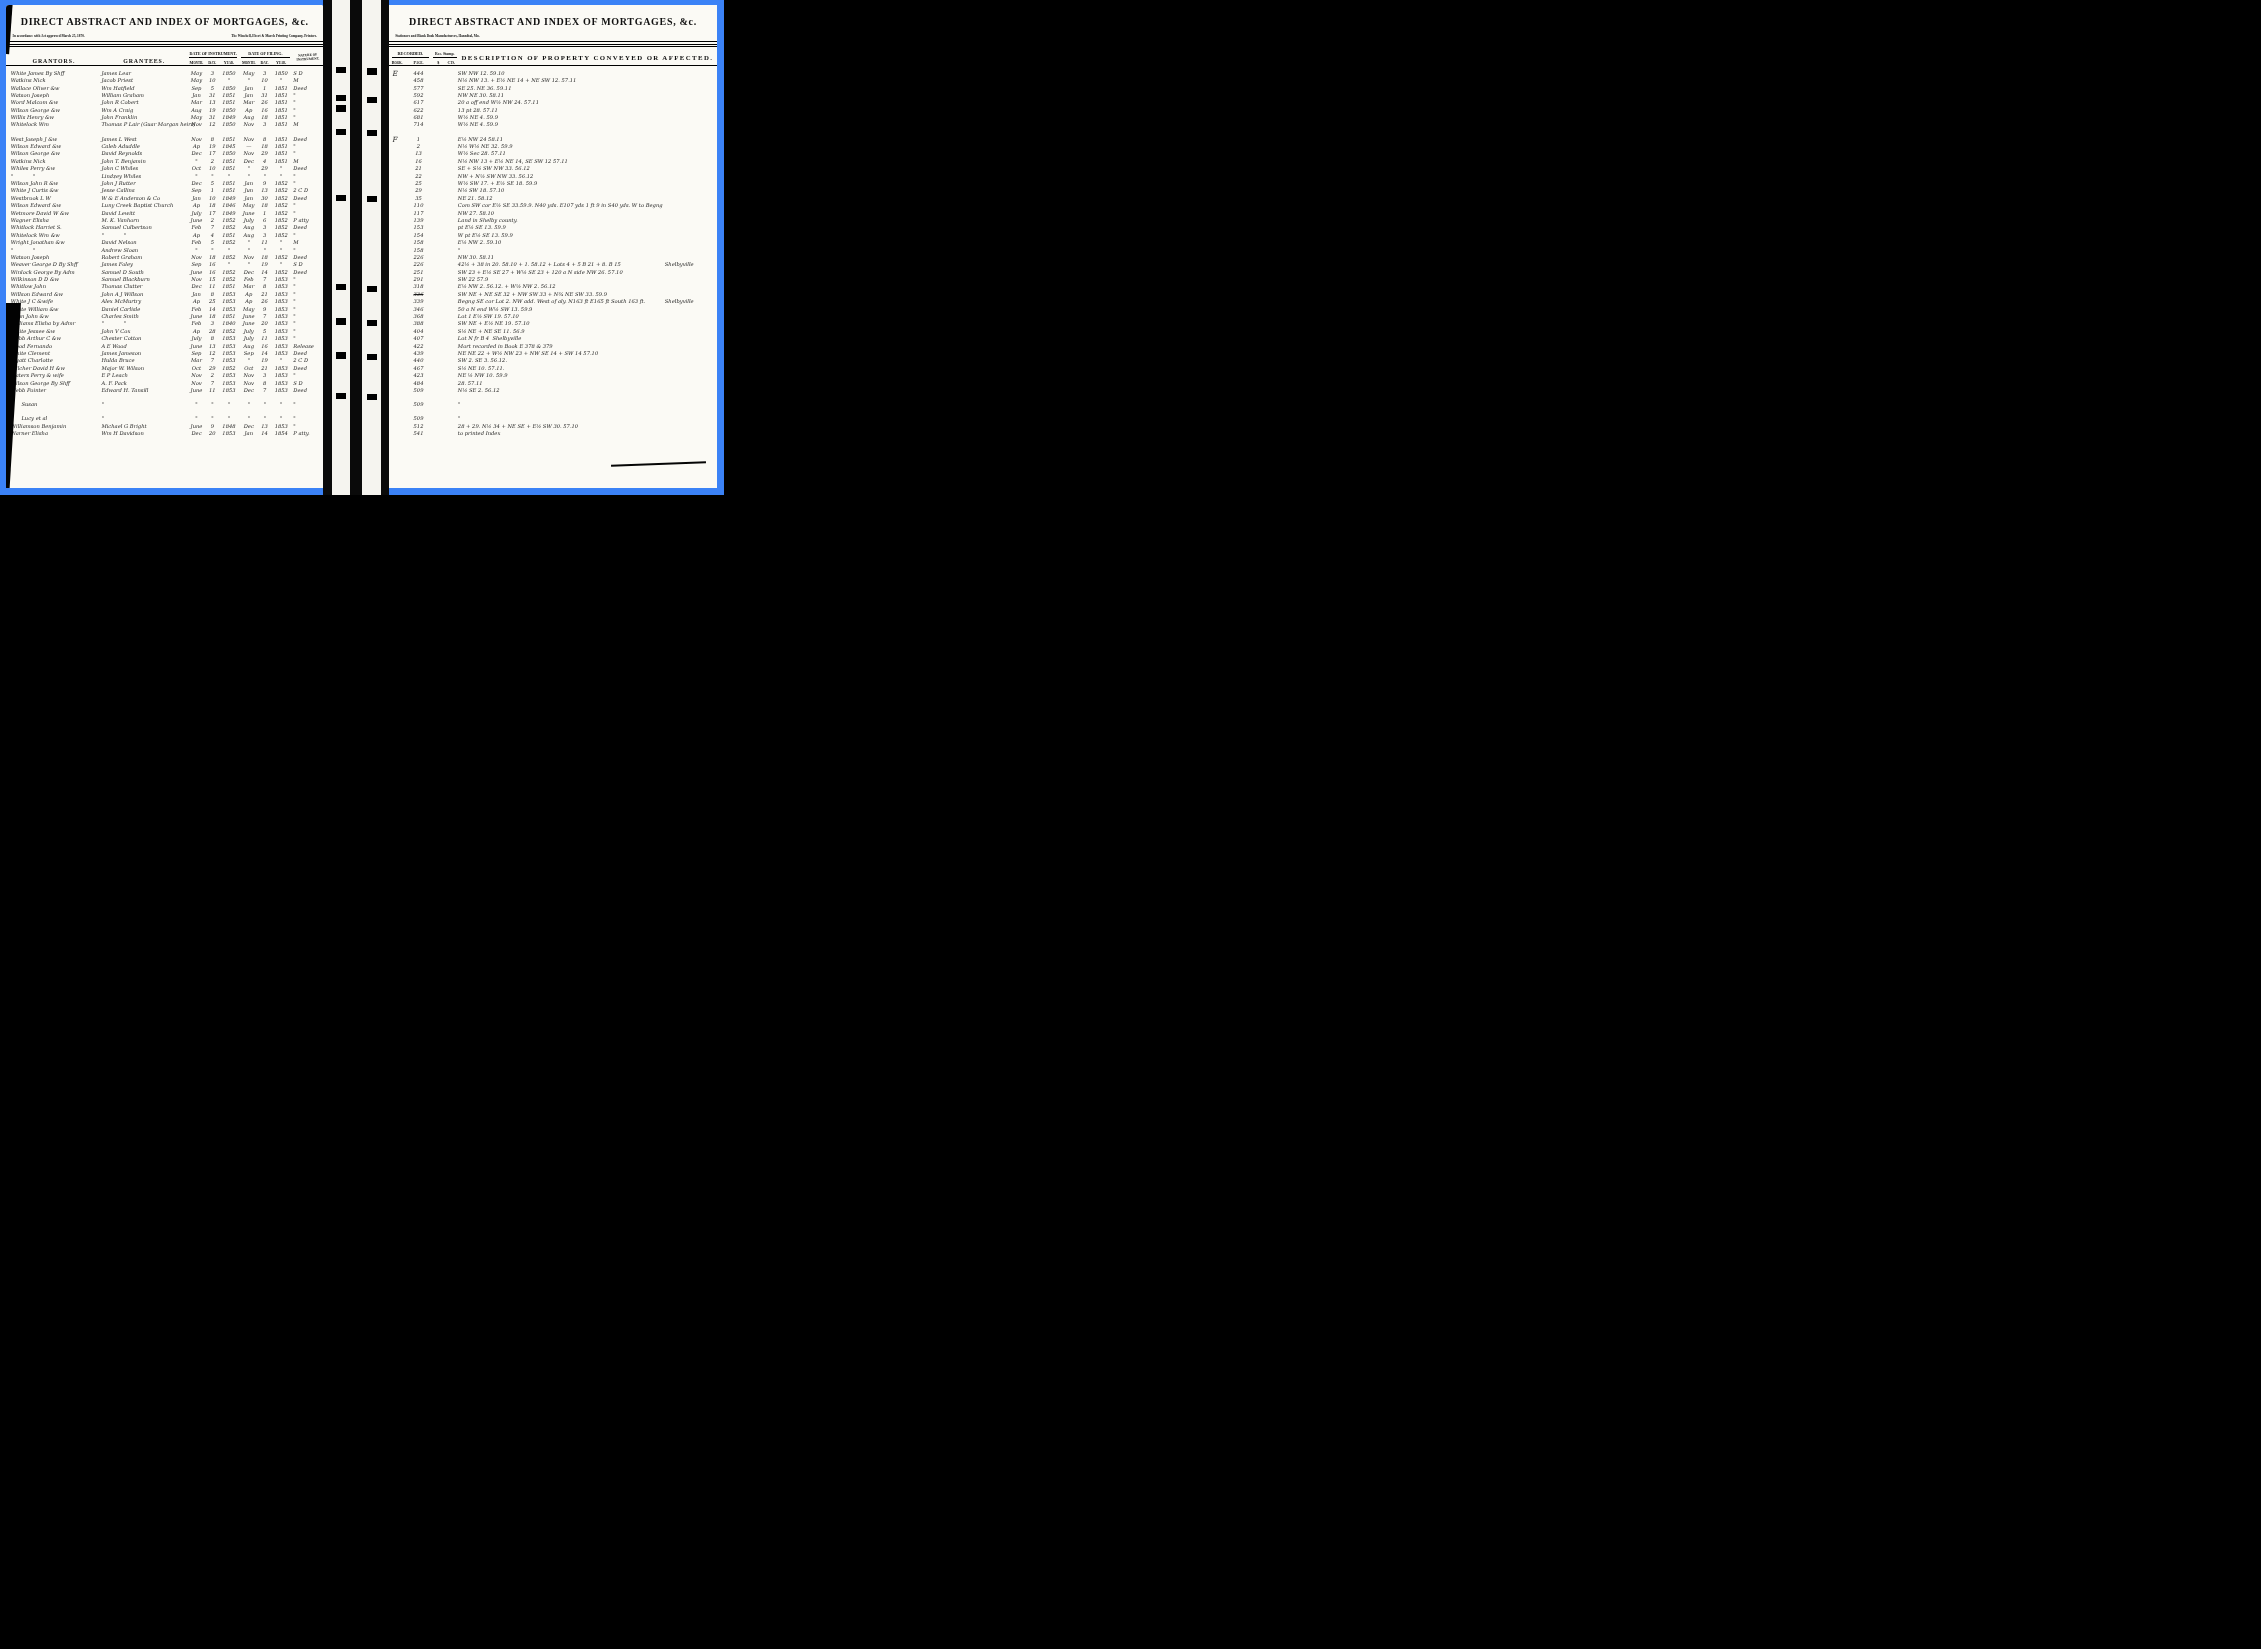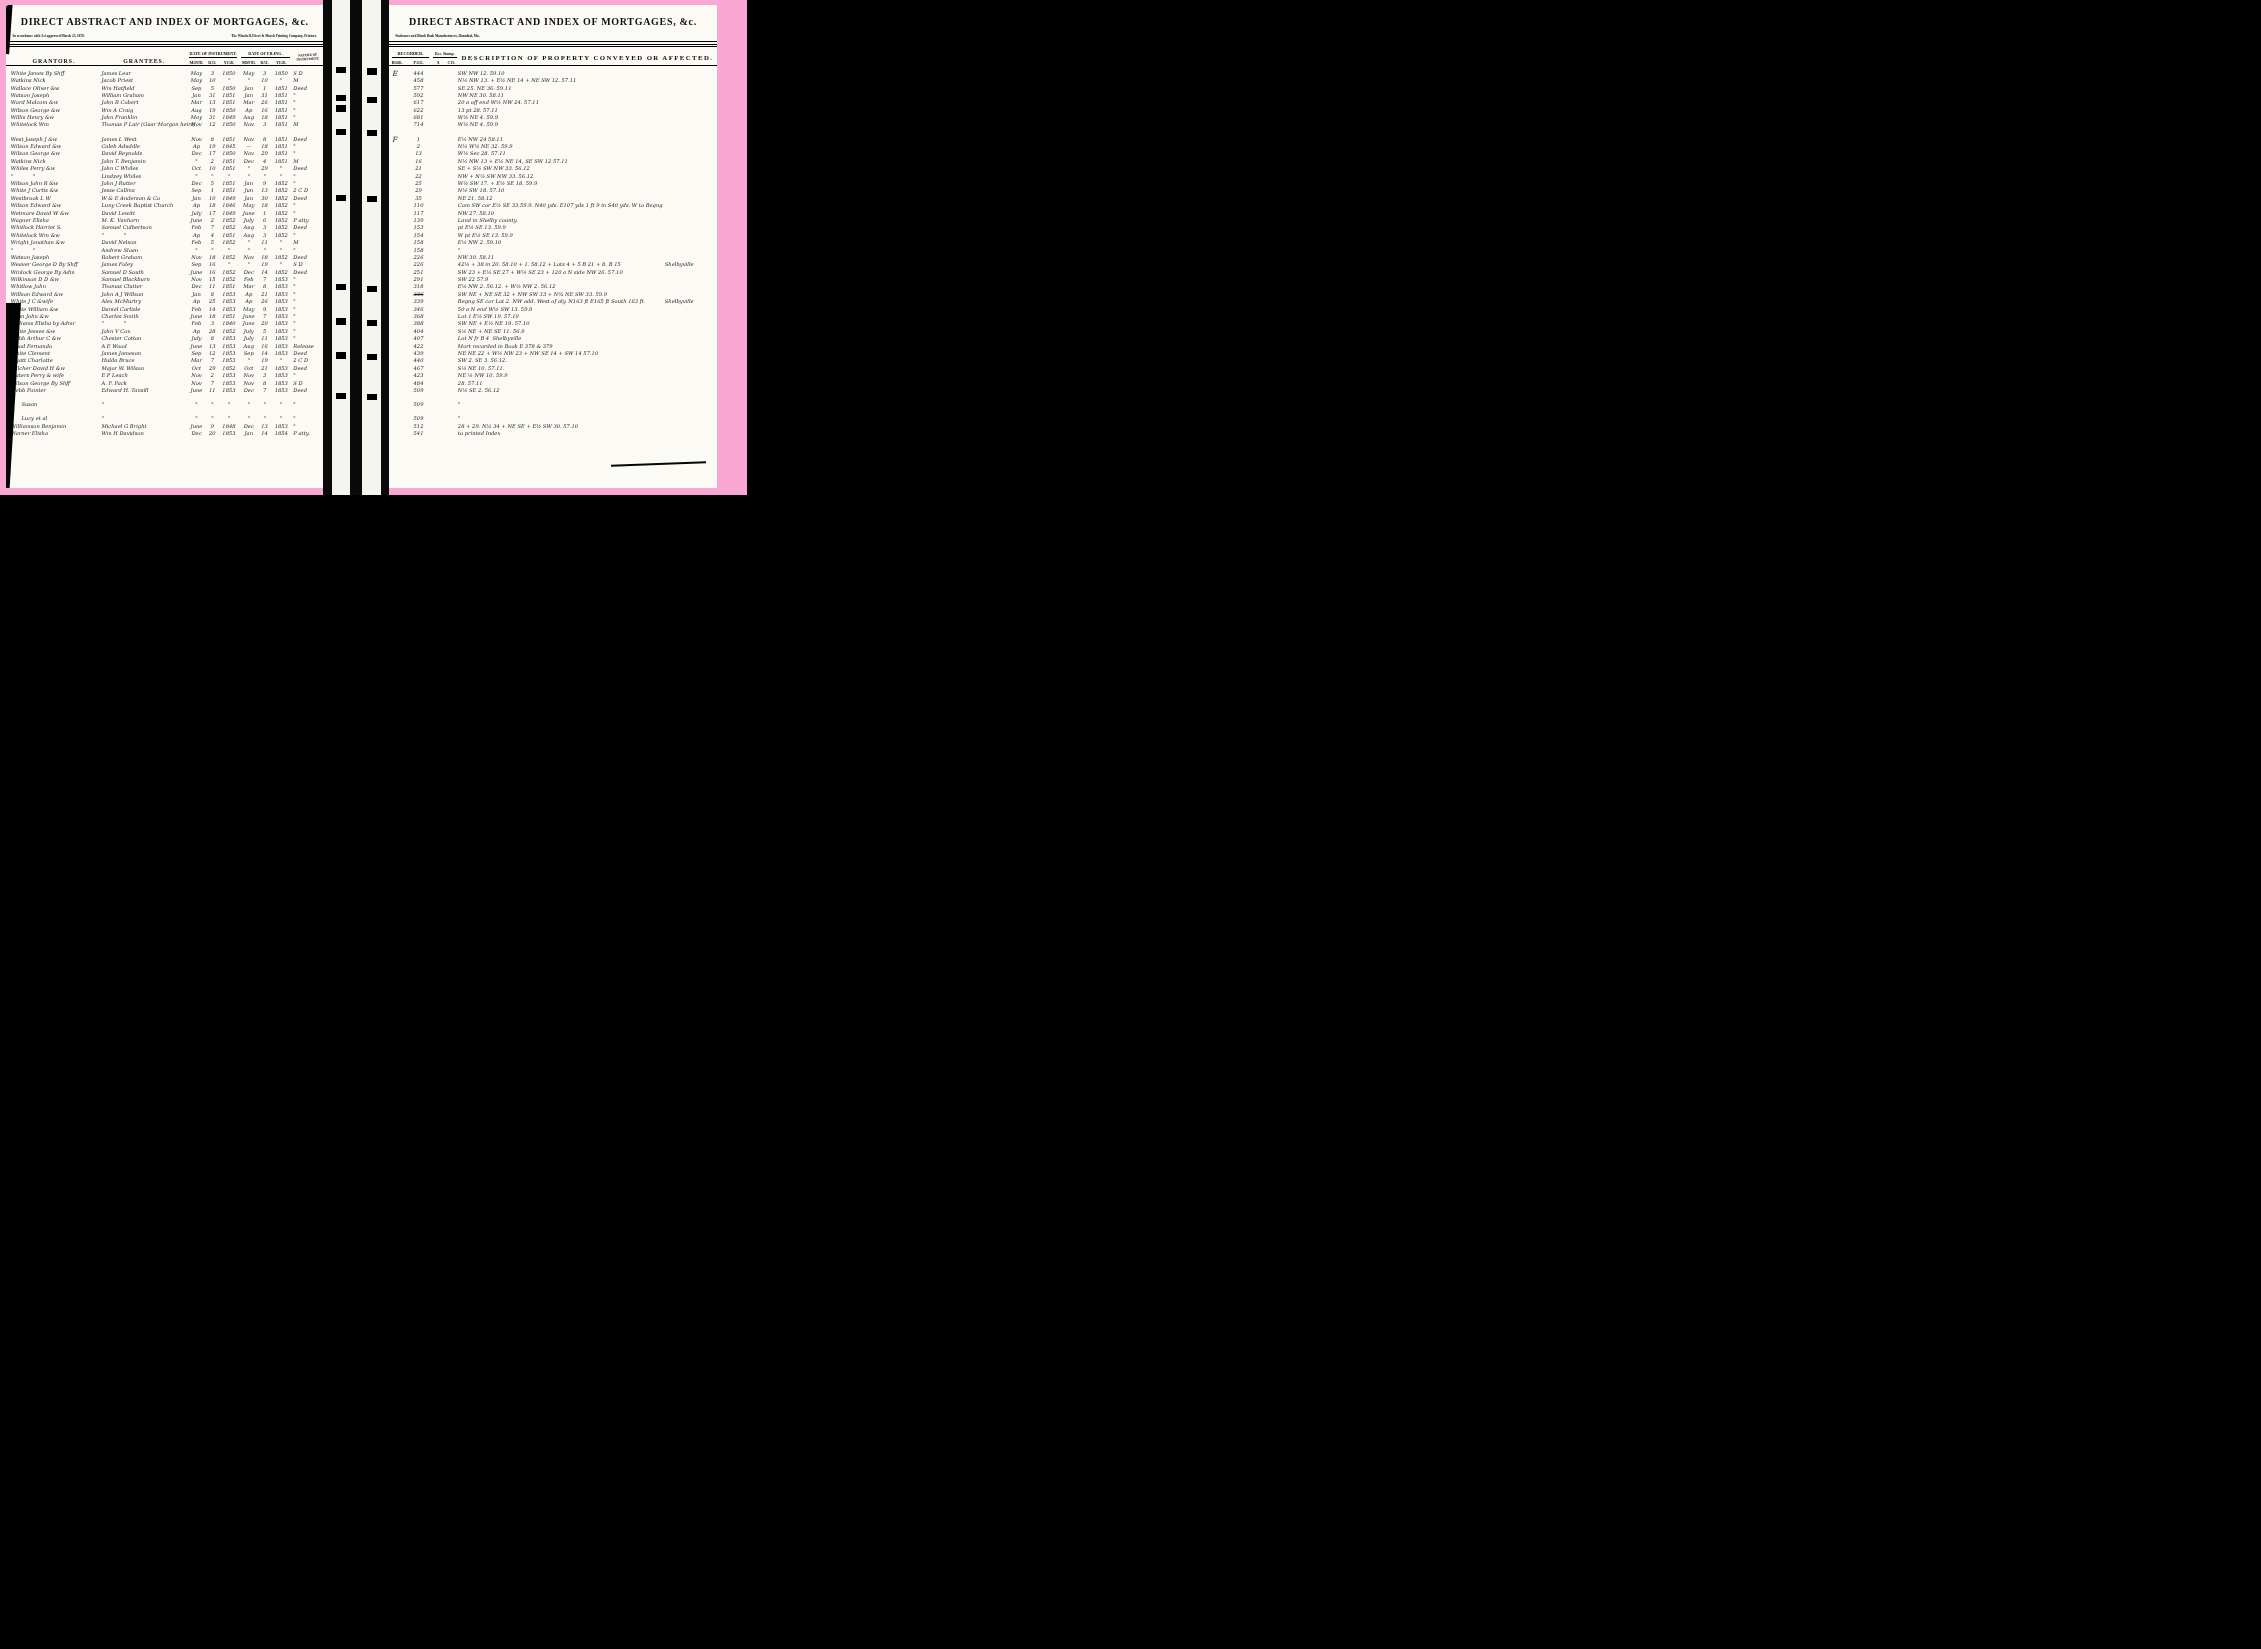--- a/index.html
+++ b/index.html
@@ -1,17 +1,17 @@
 <!DOCTYPE html>
 <html style="font-size:7.2px"><head>
 <meta charset="utf-8">
 <style>
   html,body{margin:0;padding:0;background:#000;}
-  .scan{position:relative;width:724px;height:495px;background:#f9a8d4;overflow:hidden;
-        font-family:"Liberation Serif",serif;color:#111;padding-left:23px;
+  .scan{position:relative;width:724px;height:495px;background:#3b82f6;overflow:hidden;
+        font-family:"Liberation Serif",serif;color:#111;
         --colsL:30% 27% 6% 4% 6.5% 6% 4% 6.5% 10%;
         --colsR:5% 8% 4% 4% 79%;}
   .page{position:absolute;top:4.5px;bottom:7.2px;background:#fbfaf5;overflow:hidden;}
   .page.left{left:6.3px;width:317px;border-radius:3.2px 1.4px 0 0;}
   .page.right{left:389px;width:328px;}
   .gutter{position:absolute;left:323px;top:0;width:66px;height:100%;background:#0a0a0a;}
   .strip{position:absolute;top:0;height:100%;background:#f5f4ef;}
   .strip.s1{left:8.6px;width:18px;}
   .strip.s2{left:39px;width:19px;}
   .hole{position:absolute;left:24%;width:54%;height:6.3px;background:#000;}

